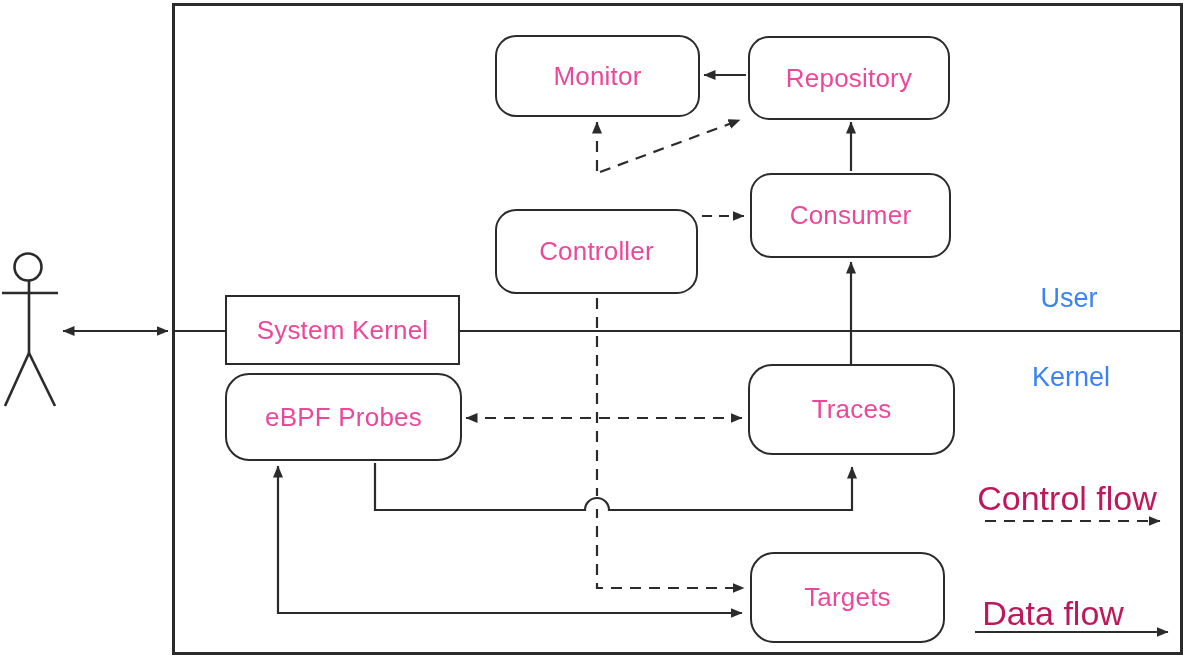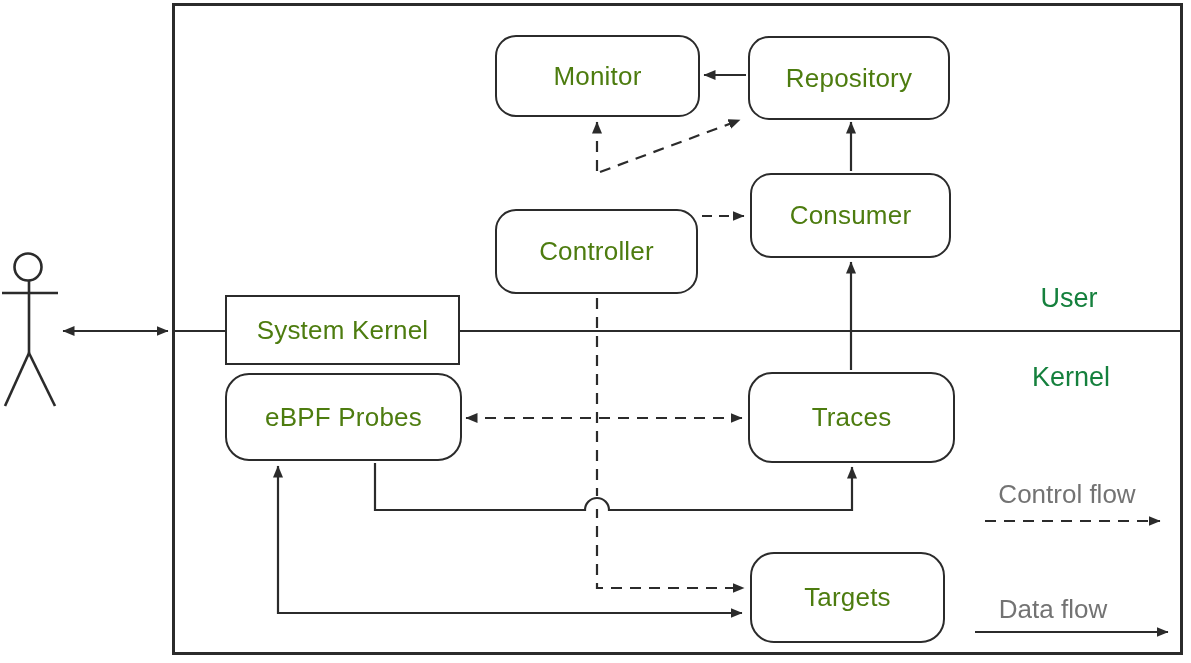--- a/index.html
+++ b/index.html
@@ -21,36 +21,36 @@
     width: 1191px; height: 663px;
   }
   .box {
     position: absolute;
     box-sizing: border-box;
     background: #ffffff;
     border: 2.4px solid #2b2b2b;
     display: flex;
     align-items: center;
     justify-content: center;
-    color: #4d7c0f;
+    color: #ec4899;
     font-size: 26px;
     letter-spacing: 0.2px;
   }
   .rounded { border-radius: 21px; }
   .floating-label {
     position: absolute;
-    color: #15803d;
+    color: #3b82f6;
     font-size: 27px;
     text-align: center;
     white-space: nowrap;
   }
   .legend-label {
     position: absolute;
-    color: #737373;
-    font-size: 26px;
+    color: #be185d;
+    font-size: 34px;
     text-align: center;
     white-space: nowrap;
   }
 </style>
 </head>
 <body>
 
 <div id="stage">
 
   <svg id="wires" viewBox="0 0 1191 663" xmlns="http://www.w3.org/2000/svg">
@@ -103,21 +103,21 @@
   </div>
   <div class="box rounded" style="left:750px; top:173px; width:201px; height:85px;justify-content:center;">
     <span>Consumer</span>
   </div>
   <div class="box" style="left:225px; top:295px; width:235px; height:70px;">
     <span>System Kernel</span>
   </div>
   <div class="box rounded" style="left:225px; top:373px; width:237px; height:88px; border-radius:24px;">
     <span>eBPF Probes</span>
   </div>
-  <div class="box rounded" style="left:748px; top:372px; width:207px; height:91px; border-radius:24px;">
+  <div class="box rounded" style="left:748px; top:364px; width:207px; height:91px; border-radius:24px;">
     <span>Traces</span>
   </div>
   <div class="box rounded" style="left:750px; top:552px; width:195px; height:91px; border-radius:24px;justify-content:center;">
     <span>Targets</span>
   </div>
 
   <div class="floating-label" style="left:1019px; top:283px; width:100px;">User</div>
   <div class="floating-label" style="left:1011px; top:362px; width:120px;">Kernel</div>
 
   <div class="legend-label" style="left:967px; top:479px; width:200px;">Control flow</div>

